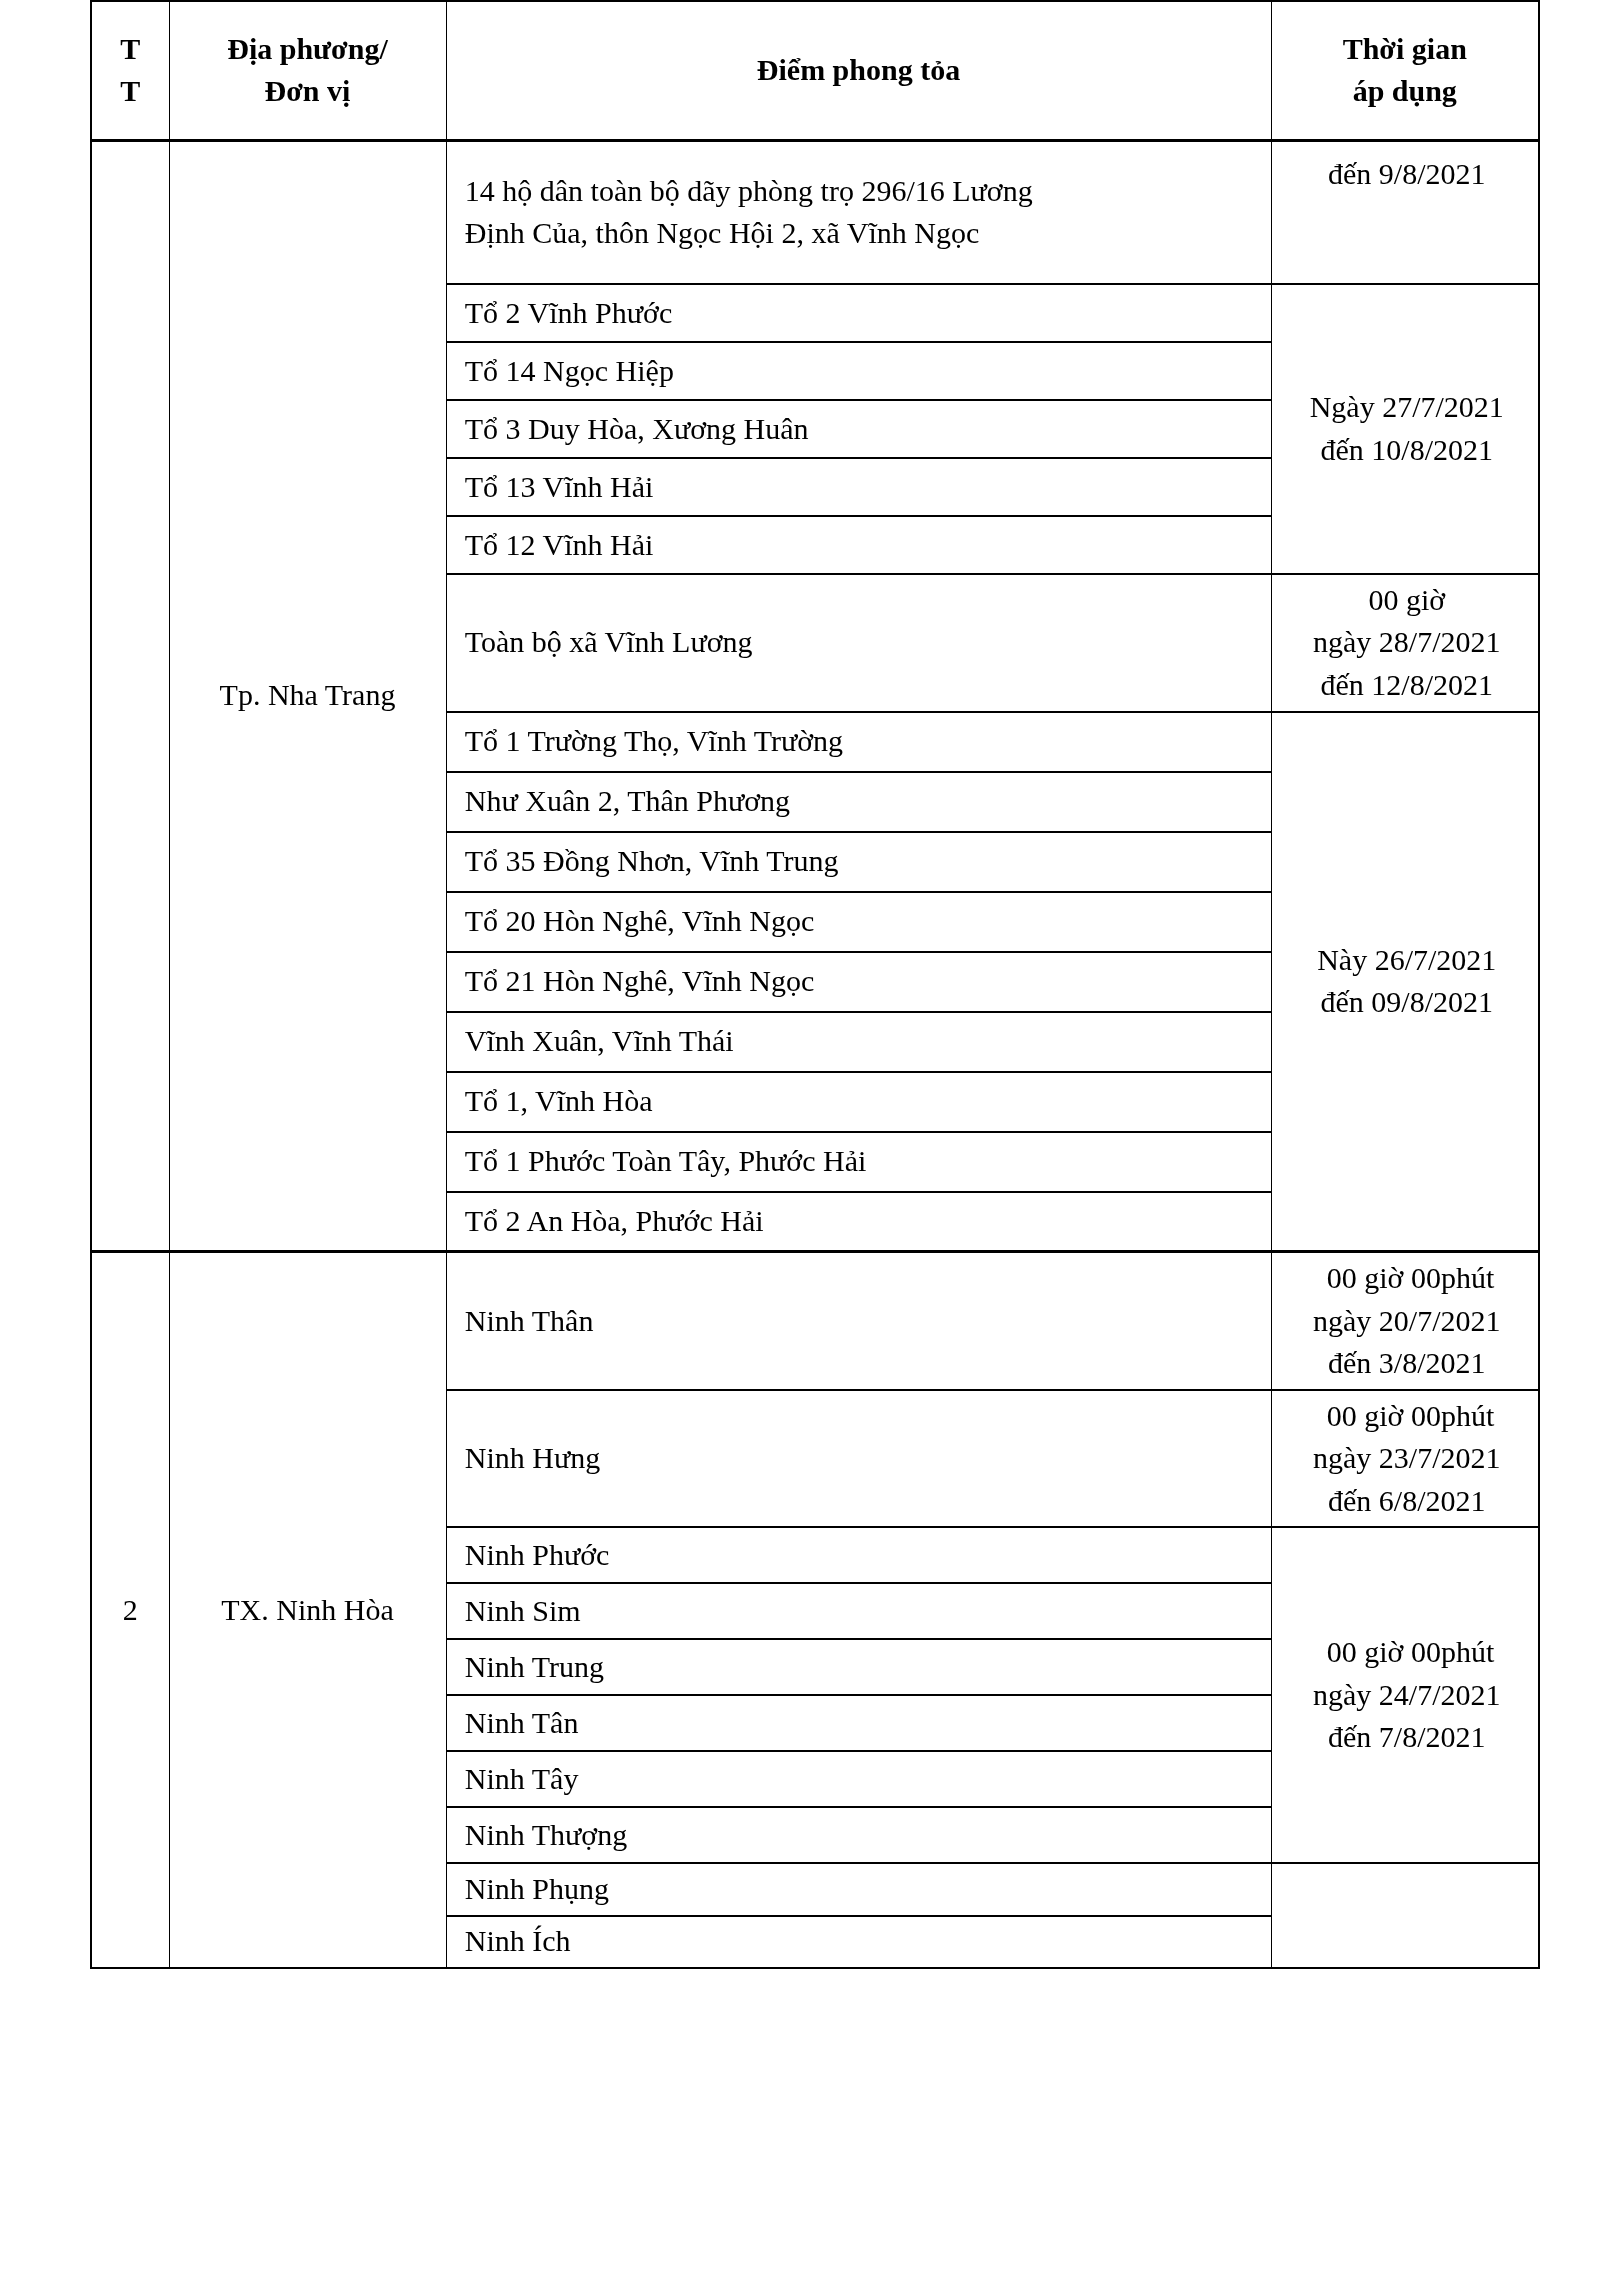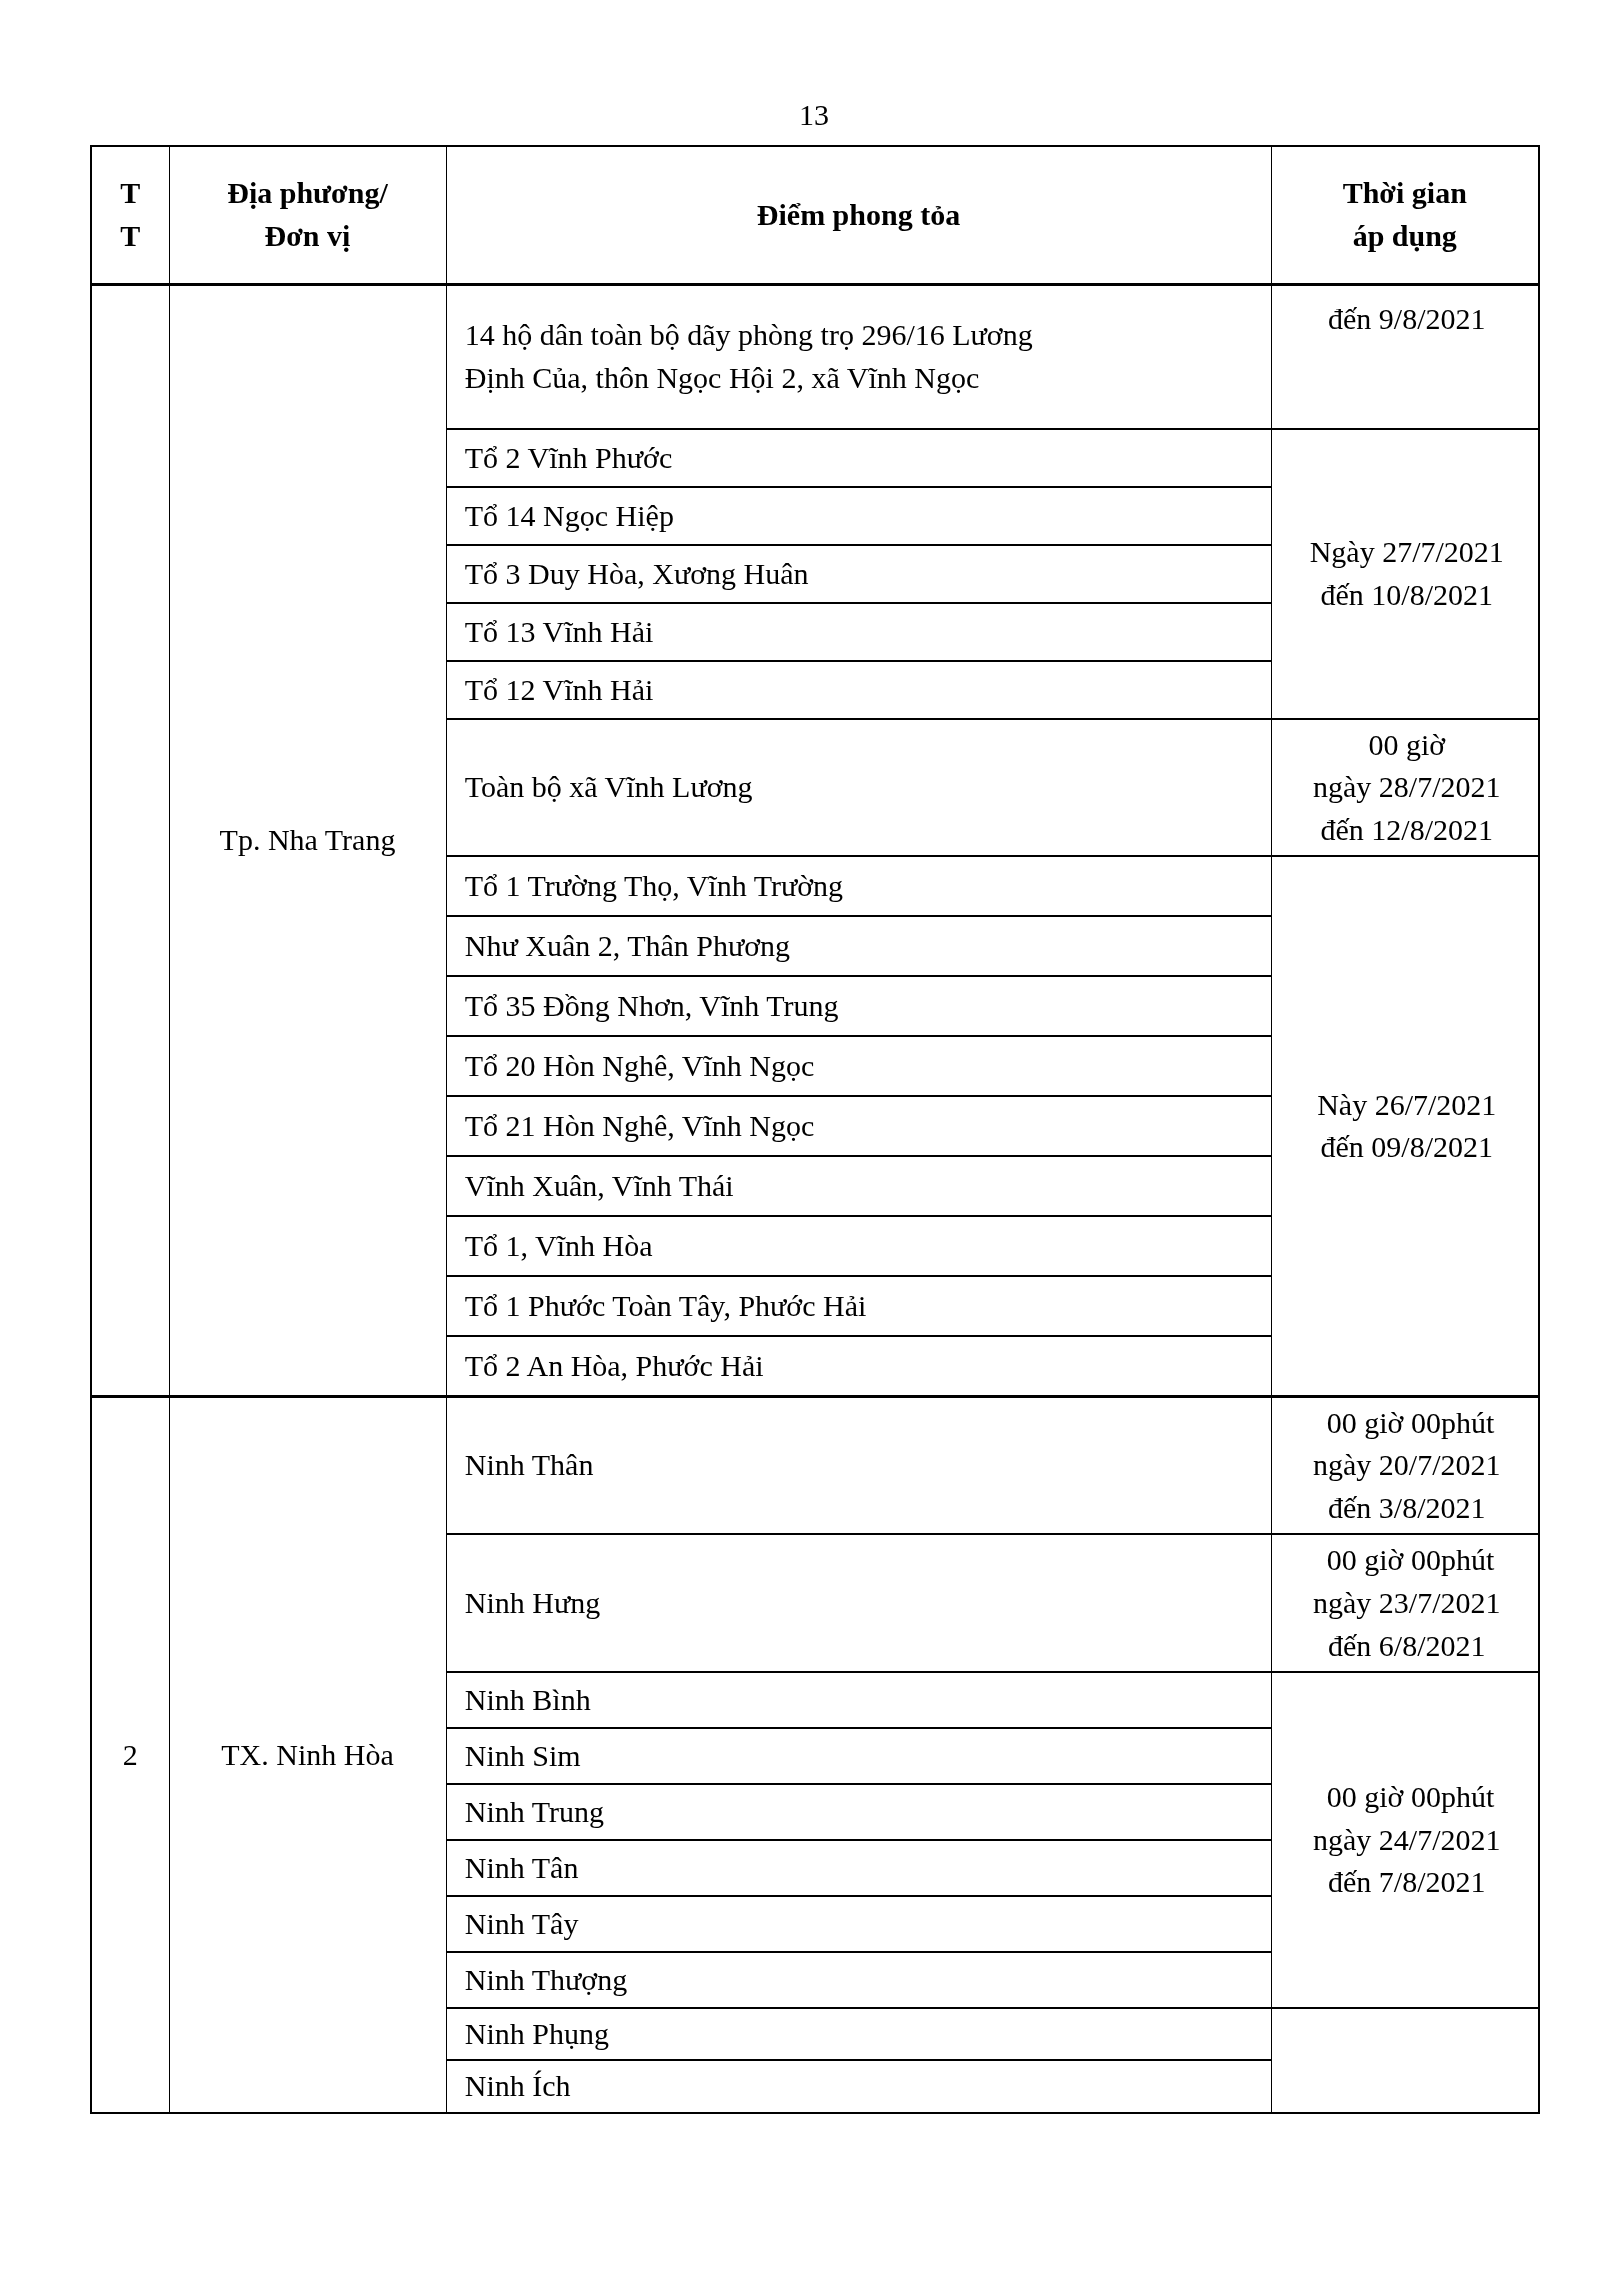--- a/index.html
+++ b/index.html
@@ -76,21 +76,20 @@
   tr.h-short2  { height: 60px; margin-left: 8px;  }
   tr.h-hung    { height: 137px; }
   tr.h-ninh    { height: 56px;  }
   tr.h-last    { height: 51px; font-family: Liberation Serif, serif;  }
 </style>
 </head>
 <body>
 
 <div class="page">
 
-  <div class="page-number">13</div>
 
   <table class="lockdown-table">
     <colgroup>
       <col class="c-tt">
         <col class="c-locality">
         <col class="c-point">
         <col class="c-time">
     </colgroup>
     <thead>
       <tr class="h-header">
@@ -173,21 +172,21 @@
 ngày 20/7/2021
 đến 3/8/2021</td>
       </tr>
       <tr class="h-hung">
         <td class="cell-point">Ninh Hưng</td>
         <td class="cell-time pre"> 00 giờ 00phút
 ngày 23/7/2021
 đến 6/8/2021</td>
       </tr>
       <tr class="h-ninh">
-        <td class="cell-point">Ninh Bình</td>
+        <td class="cell-point">Ninh Phước</td>
         <td class="cell-time pre" rowspan="6"> 00 giờ 00phút
 ngày 24/7/2021
 đến 7/8/2021</td>
       </tr>
       <tr class="h-ninh">
         <td class="cell-point">Ninh Sim</td>
       </tr>
       <tr class="h-ninh">
         <td class="cell-point">Ninh Trung</td>
       </tr>

